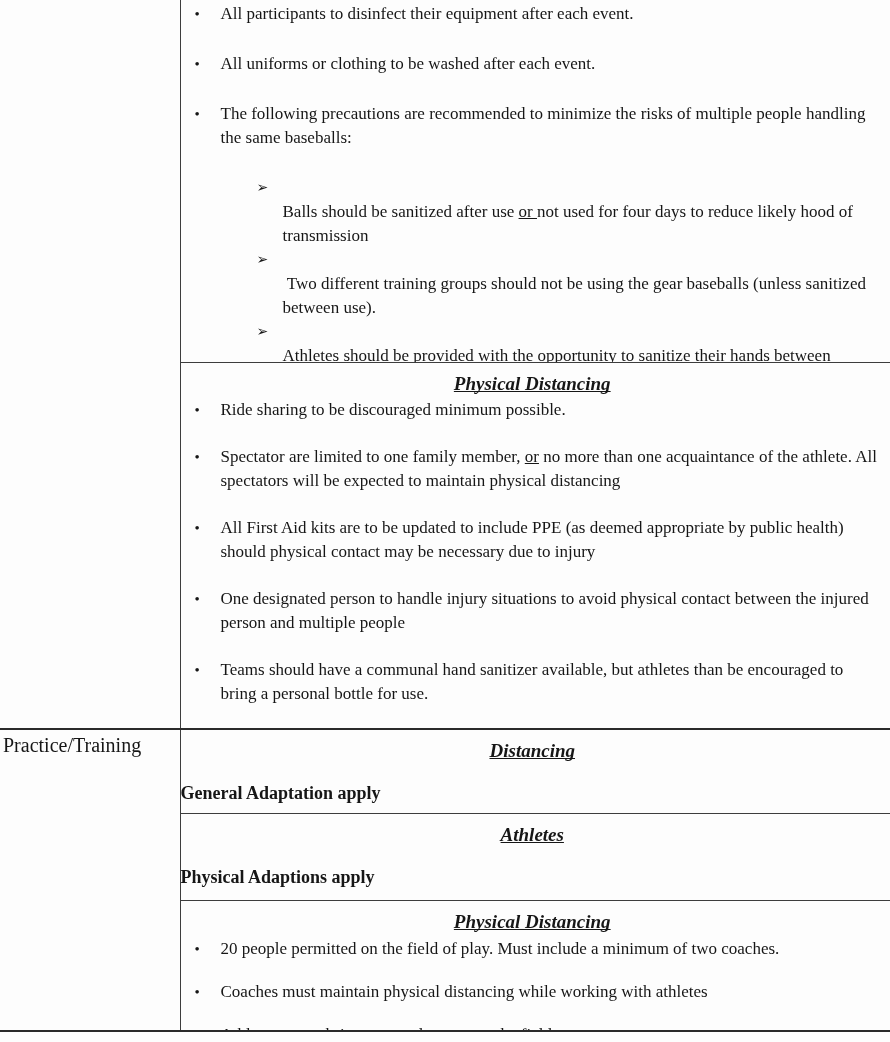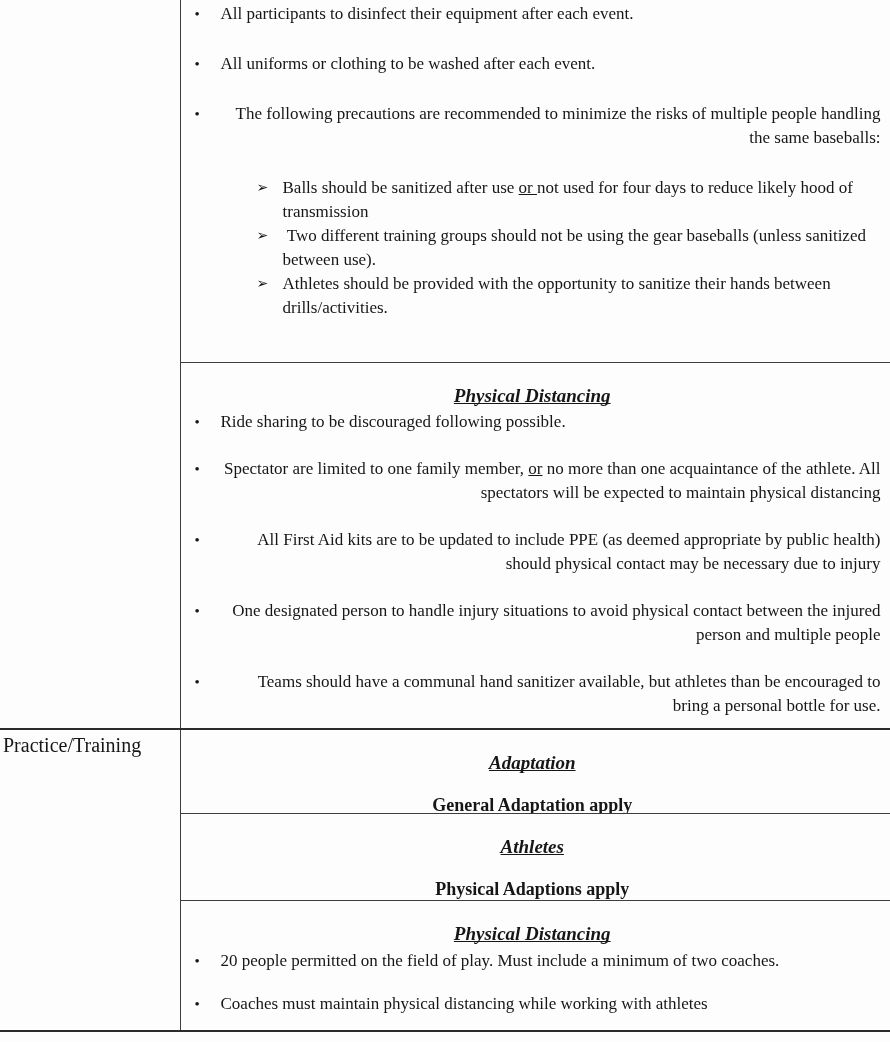--- a/index.html
+++ b/index.html
@@ -33,28 +33,27 @@
   .h-pd1{height:363px;}
   .h-env{height:81px;}
   .h-eqp{height:84px;}
   .h-pd2{height:127px;}
   .sec-header{
     text-align:center;
     font-size:19px;
     line-height:24px;
     font-weight:bold;
     font-style:italic;
-    margin-top:19px;
+    margin-top:7px;
   }
   .sec-header .hdr{
     text-decoration:underline;
     text-decoration-skip-ink:none;
   }
   .sec-note{
-    text-align:center;
     font-size:18px;
     line-height:24px;
     font-weight:bold;
     margin-top:18px;
   }
   .li{
     display:flex;
     font-size:17px;
     line-height:24px;
     margin:0;
@@ -62,36 +61,36 @@
   .li .dot{
     flex:0 0 26px;
     margin-left:14px;
     text-align:left;
     font-size:15px;
   }
   .li .txt{
     flex:0 1 auto;
     max-width:660px;
     white-space:pre-wrap;
-    text-align:right;
   }
   .sli{
     display:flex;
     font-size:17px;
     line-height:24px;
   }
   .sli .arr{
     flex:0 0 26px;
     margin-left:76px;
     font-size:14px;
   }
   .sli .txt{
     flex:0 1 auto;
     max-width:585px;
     white-space:pre-wrap;
+    margin-top:24px;
   }
   .subs{margin-top:16px;}
   .sec-top .li{margin-bottom:26px;}
   .li.sp{margin-top:13px;}
   .sec-pd1 .bullets{margin-top:2px;}
   .sec-pd1 .li{margin-bottom:23px;}
   .sec-pd2 .bullets{margin-top:3px;}
   .sec-pd2 .li{margin-bottom:19px;}
   .u{text-decoration:underline;text-decoration-skip-ink:none;}
 </style>
@@ -139,21 +138,21 @@
           </div>
         </td>
       </tr>
       <tr>
         <td class="content-cell sect">
           <div class="inner h-pd1 sec-pd1">
             <div class="sec-header"><span class="hdr">Physical Distancing</span></div>
             <div class="bullets">
               <div class="li">
                 <span class="dot">•</span>
-                <div class="txt"><span>Ride sharing to be discouraged following possible.</span></div>
+                <div class="txt"><span>Ride sharing to be discouraged minimum possible.</span></div>
               </div>
               <div class="li">
                 <span class="dot">•</span>
                 <div class="txt"><span>Spectator are limited to one family member, </span><span class="u">or</span><span> no more than one acquaintance of the athlete. All spectators will be expected to maintain physical distancing</span></div>
               </div>
               <div class="li">
                 <span class="dot">•</span>
                 <div class="txt"><span>All First Aid kits are to be updated to include PPE (as deemed appropriate by public health) should physical contact may be necessary due to injury</span></div>
               </div>
               <div class="li">
@@ -165,21 +164,21 @@
                 <div class="txt"><span>Teams should have a communal hand sanitizer available, but athletes than be encouraged to bring a personal bottle for use.</span></div>
               </div>
             </div>
           </div>
         </td>
       </tr>
       <tr class="rowsep">
         <td class="label-cell" rowspan="3"><span>Practice/Training</span></td>
         <td class="content-cell">
           <div class="inner h-env sec-env">
-            <div class="sec-header"><span class="hdr">Adaptation</span></div>
+            <div class="sec-header"><span class="hdr">Distancing</span></div>
             <div class="sec-note">General Adaptation apply</div>
           </div>
         </td>
       </tr>
       <tr>
         <td class="content-cell sect">
           <div class="inner h-eqp sec-eqp">
             <div class="sec-header"><span class="hdr">Athletes</span></div>
             <div class="sec-note">Physical Adaptions apply</div>
           </div>

